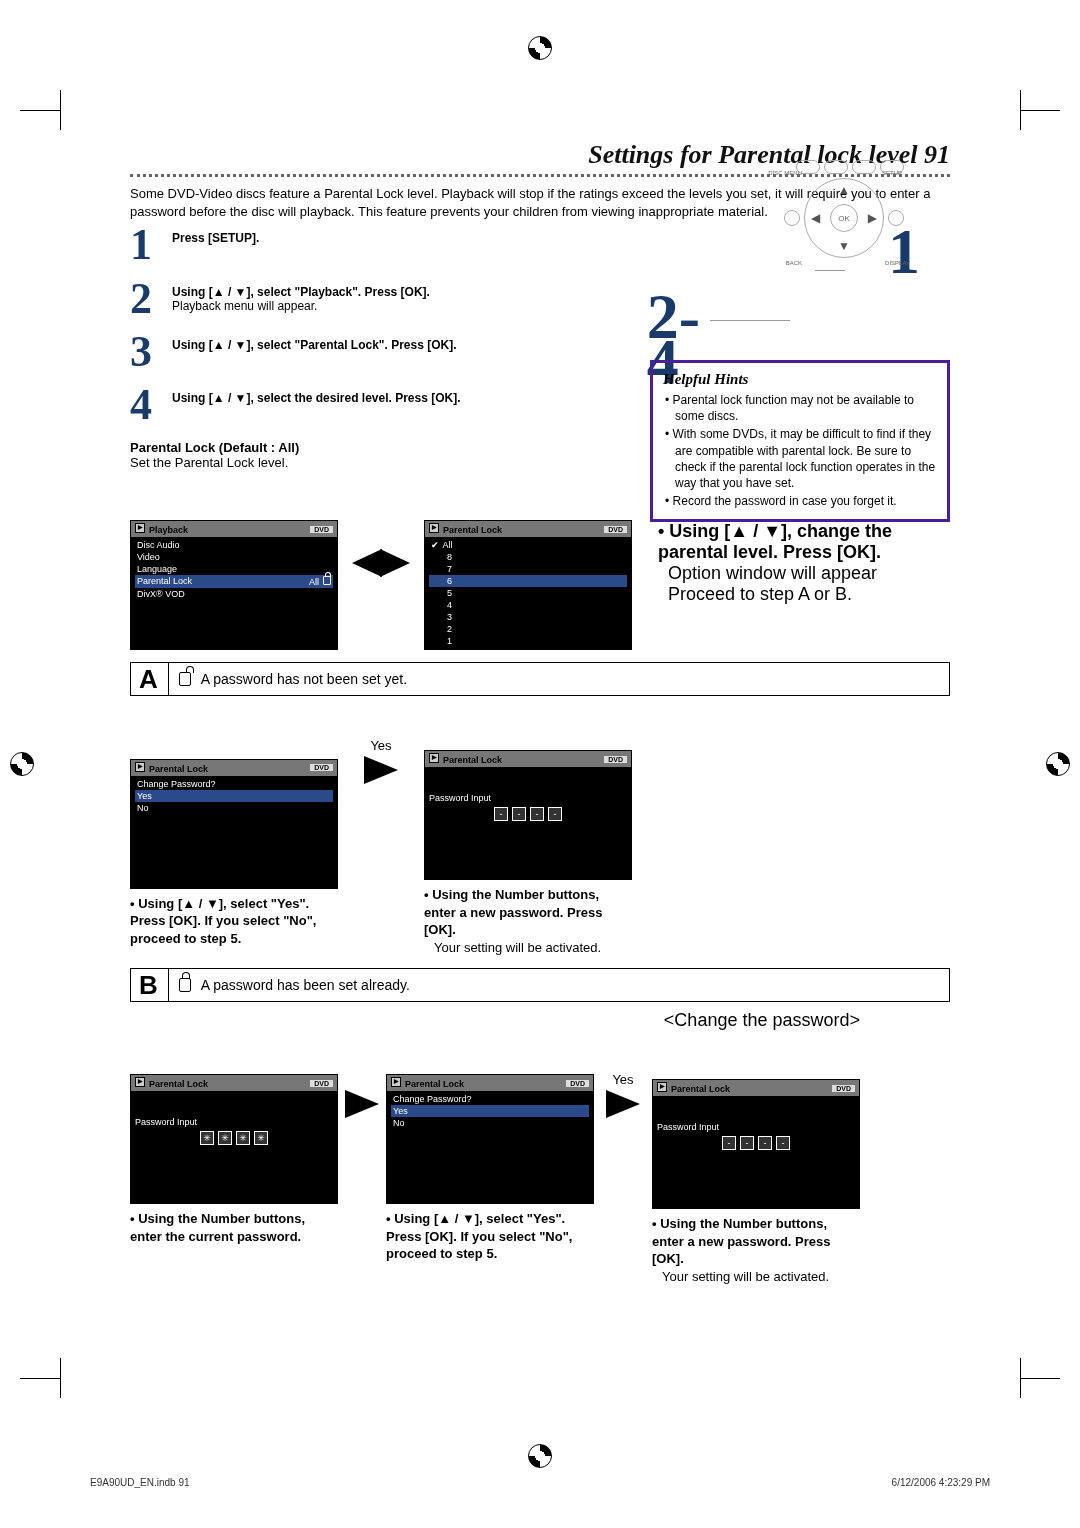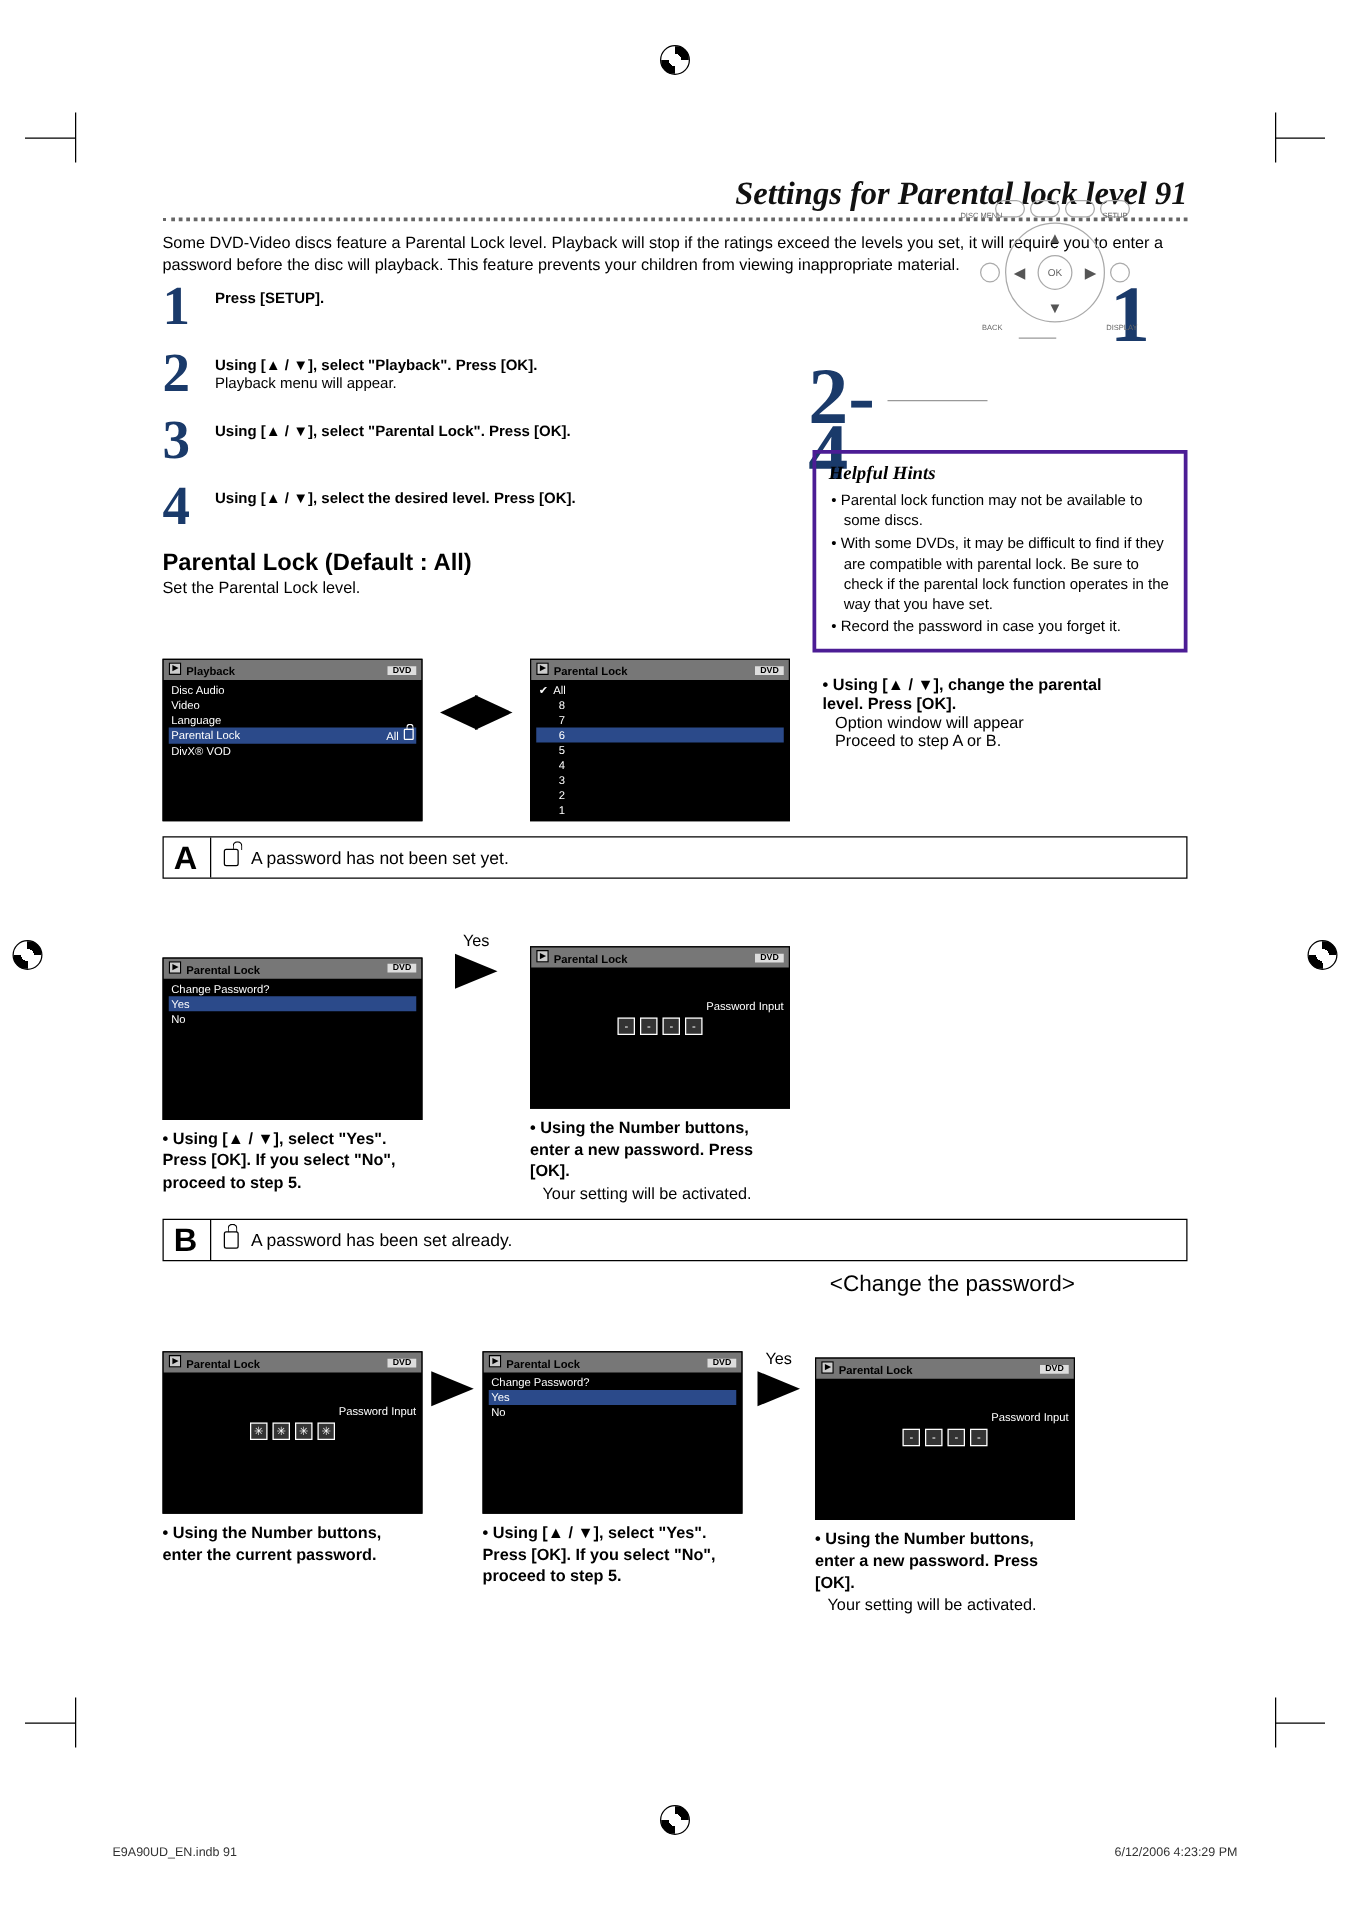--- a/index.html
+++ b/index.html
@@ -134,21 +134,21 @@
     width:300px;
     border:3px solid #4c1d95;
     padding:8px 10px;
     font-size:12px;
   }
   .hints-box h3 { font-family:Georgia,serif; font-style:italic; font-size:15px; margin-bottom:4px;}
   .hints-box ul { list-style:none; padding-left:0px;}
   .hints-box li { margin-bottom:2px; padding-left:12px; text-indent:-10px; line-height:1.35;}
   .hints-box li::before { content:"• "; }
 
-  .subhead { font-weight:bold; font-size:19px; margin-top:6px;}
+  .subhead { font-weight:bold; font-size:13px; margin-top:6px;}
   .subnote { font-size:13px; margin-bottom:6px;}
 
   .osd-row { display:flex; align-items:center; gap:8px; margin:6px 0 12px 0;}
   .osd {
     width:208px; height:130px;
     background:#000;
     border:1px solid #000;
     color:#fff;
     font-size:9px;
     position:relative;
@@ -158,21 +158,21 @@
     background:#777; color:#000; font-weight:bold;
     display:flex; justify-content:space-between; align-items:center;
     padding:2px 4px; height:16px;
   }
   .osd-title-bar .osd-ico { width:10px;height:10px;border:1px solid #000;background:#ccc;margin-right:4px; display:inline-block; position:relative;}
   .osd-title-bar .osd-ico::after{content:"▶";position:absolute;font-size:6px;left:2px;top:-1px;color:#000;}
   .osd-dvd { background:#ddd; color:#000; padding:0 4px; font-size:7px; font-weight:bold;}
   .osd-body { padding:2px 4px; height:110px; }
   .osd-body .row { display:flex; justify-content:space-between; padding:1px 2px;}
   .osd-body .hl { background:#2b4a8a;}
-  .osd-body .center { text-align:right; padding-top:24px;}
+  .osd-body .center { text-align:left; padding-top:24px;}
   .osd-body .pwrow { display:flex; gap:4px; justify-content:center; margin-top:4px;}
   .osd-body .pwbox { width:14px;height:14px;border:1px solid #fff;background:#333;display:flex;align-items:center;justify-content:center;font-size:9px;}
   .lock-icon { display:inline-block; width:8px;height:9px;border:1px solid #fff;border-radius:1px;position:relative;margin-left:4px;}
   .lock-icon::before{content:"";position:absolute;top:-5px;left:1px;width:4px;height:4px;border:1px solid #fff;border-bottom:none;border-radius:3px 3px 0 0;}
   .check { margin-right:4px;}
 
   .between-arrow {
     width:70px; display:flex; align-items:center; justify-content:center;
     position:relative;
   }
@@ -180,21 +180,21 @@
     width:0;height:0;border-top:14px solid transparent;border-bottom:14px solid transparent;
     border-right:30px solid #000; margin-right:-2px;
   }
   .between-arrow .tri-r {
     width:0;height:0;border-top:14px solid transparent;border-bottom:14px solid transparent;
     border-left:30px solid #000;
   }
   .arrow-right-only .tri-r { border-left:34px solid #000;}
   .arrow-label { position:absolute; top:-18px; font-size:13px; left:50%; transform:translateX(-50%);}
 
-  .side-note { width:250px; font-size:13px; }
+  .side-note { width:250px; font-size:18px; }
   .side-note .b { font-weight:bold; }
 
   .caption { font-size:13px; margin-top:6px; line-height:1.35;}
   .caption .b { font-weight:bold;}
   .caption-block { width:208px; }
 
   .ab-header {
     display:flex; align-items:center; gap:6px;
     border:1px solid #000;
     height:34px;

